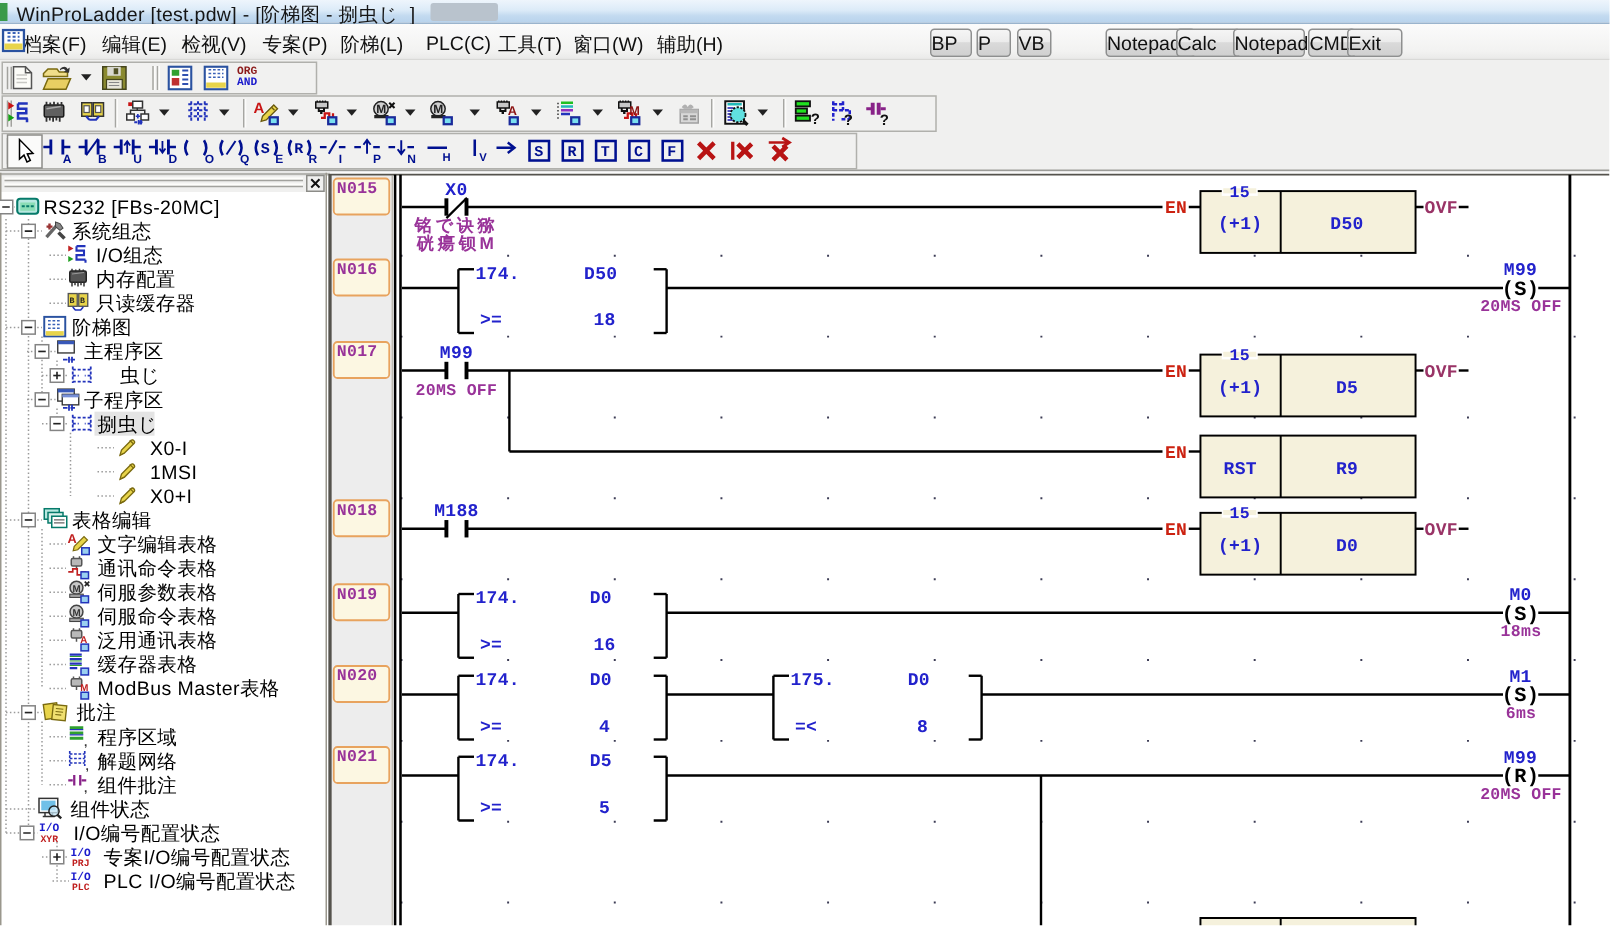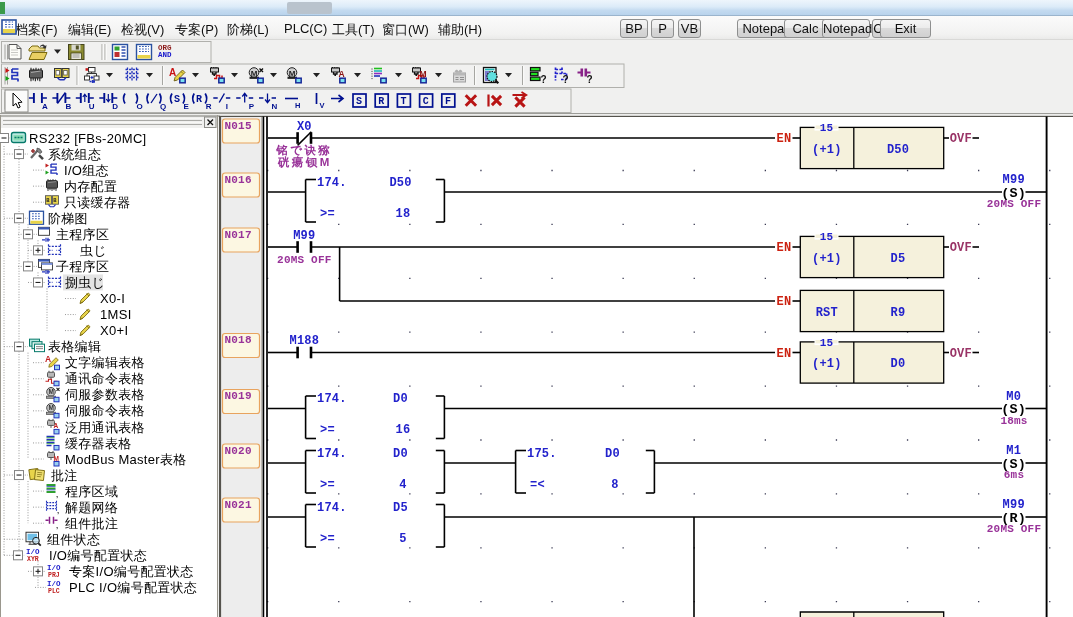--- a/index.html
+++ b/index.html
@@ -1,22 +1,23 @@
 <!DOCTYPE html>
 <html><head><meta charset="utf-8"><style>
 *{margin:0;padding:0;box-sizing:border-box}
 html,body{width:1073px;height:617px;overflow:hidden;font-family:"Liberation Sans",sans-serif;background:#fff}
 .abs{position:absolute}
 #titlebar{left:0;top:0;width:1073px;height:16px;background:linear-gradient(180deg,#eef5fc 0%,#dcebf8 45%,#c3daf0 70%,#b8d3ec 100%);border-bottom:1px solid #9ab4cd;font-size:13px;color:#151515}
 #titletxt{position:absolute;left:11px;top:1px;white-space:pre;letter-spacing:0.2px}
 #menubar{left:0;top:16px;width:1073px;height:24px;background:linear-gradient(180deg,#fbfbfb,#f2f2f1 80%,#eaeae9);border-bottom:1px solid #d9d9d7}
 .mi{position:absolute;top:5px;font-size:13px;color:#101010}
-.btn{position:absolute;top:3px;height:19px;border:1px solid #8e8f8f;border-radius:3px;background:linear-gradient(180deg,#f5f5f5 0%,#ececec 45%,#dadada 50%,#d0d0d0 100%);font-size:13px;color:#101010;text-align:center;line-height:17px}
+.btn{position:absolute;top:3px;height:19px;border:1px solid #8e8f8f;border-radius:3px;background:linear-gradient(180deg,#f5f5f5 0%,#ececec 45%,#dadada 50%,#d0d0d0 100%);font-size:13px;color:#101010;line-height:17px}
 </style></head><body>
 <div class="abs" id="titlebar">
+<div id="titletxt">WinProLadder [test.pdw] - [阶梯图 - 捌虫じ  ]</div>
 <div class="abs" style="left:287px;top:2px;width:45px;height:12px;background:#b9c3cd;border-radius:2px"></div>
 <div class="abs" style="left:0;top:2px;width:5px;height:12px;background:#3a9a4a"></div>
 </div>
 <div class="abs" id="menubar">
 <div class="mi" style="left:15px">档案(F)</div>
 <div class="mi" style="left:68px">编辑(E)</div>
 <div class="mi" style="left:121px">检视(V)</div>
 <div class="mi" style="left:175px">专案(P)</div>
 <div class="mi" style="left:227px">阶梯(L)</div>
 <div class="mi" style="left:284px">PLC(C)</div>
@@ -28,21 +29,21 @@
 <rect x="2" y="10" width="12" height="4" fill="#e8d44a"></rect>
 <path d="M4 3h8M4 5.5h8M4 8h8" stroke="#3a62b8" stroke-width="1.2" stroke-dasharray="2 1.4"></path>
 </svg>
 <div class="btn" style="left:620px;width:28px">BP</div>
 <div class="btn" style="left:651px;width:23px">P</div>
 <div class="btn" style="left:678px;width:23px">VB</div>
 <div class="btn" style="left:737px;width:60px">Notepad</div>
 <div class="btn" style="left:784px;width:43px">Calc</div>
 <div class="btn" style="left:822px;width:48px">Notepad</div>
 <div class="btn" style="left:872px;width:32px">CMD</div>
-<div class="btn" style="left:880px;width:51px">Exit</div>
+<div class="btn" style="left:898px;width:37px">Exit</div>
 </div>
 <svg class="abs" style="left:0;top:40px" width="1073" height="75" viewBox="0 40 1073 75">
     <rect x="0" y="40" width="1073" height="75" fill="#f0f0ef"></rect>
     <rect x="0" y="113" width="1073" height="1.2" fill="#9c9c98"></rect>
     <rect x="0" y="114.2" width="1073" height="0.8" fill="#f0f0ef"></rect>
     <rect x="1.5" y="41.5" width="209.5" height="21.0" fill="#f1f1f0" stroke="#b0b0ac" stroke-width="1"></rect>
     <path d="M5.0 44.5v15.0M7.5 44.5v15.0" stroke="#a2a29e" stroke-width="1"></path>
     <rect x="1.5" y="64" width="622.5" height="23.5" fill="#f1f1f0" stroke="#b0b0ac" stroke-width="1"></rect>
     <path d="M5.0 67v17.5M7.5 67v17.5" stroke="#a2a29e" stroke-width="1"></path>
     <rect x="1.5" y="89" width="569.5" height="23.5" fill="#f1f1f0" stroke="#b0b0ac" stroke-width="1"></rect>

